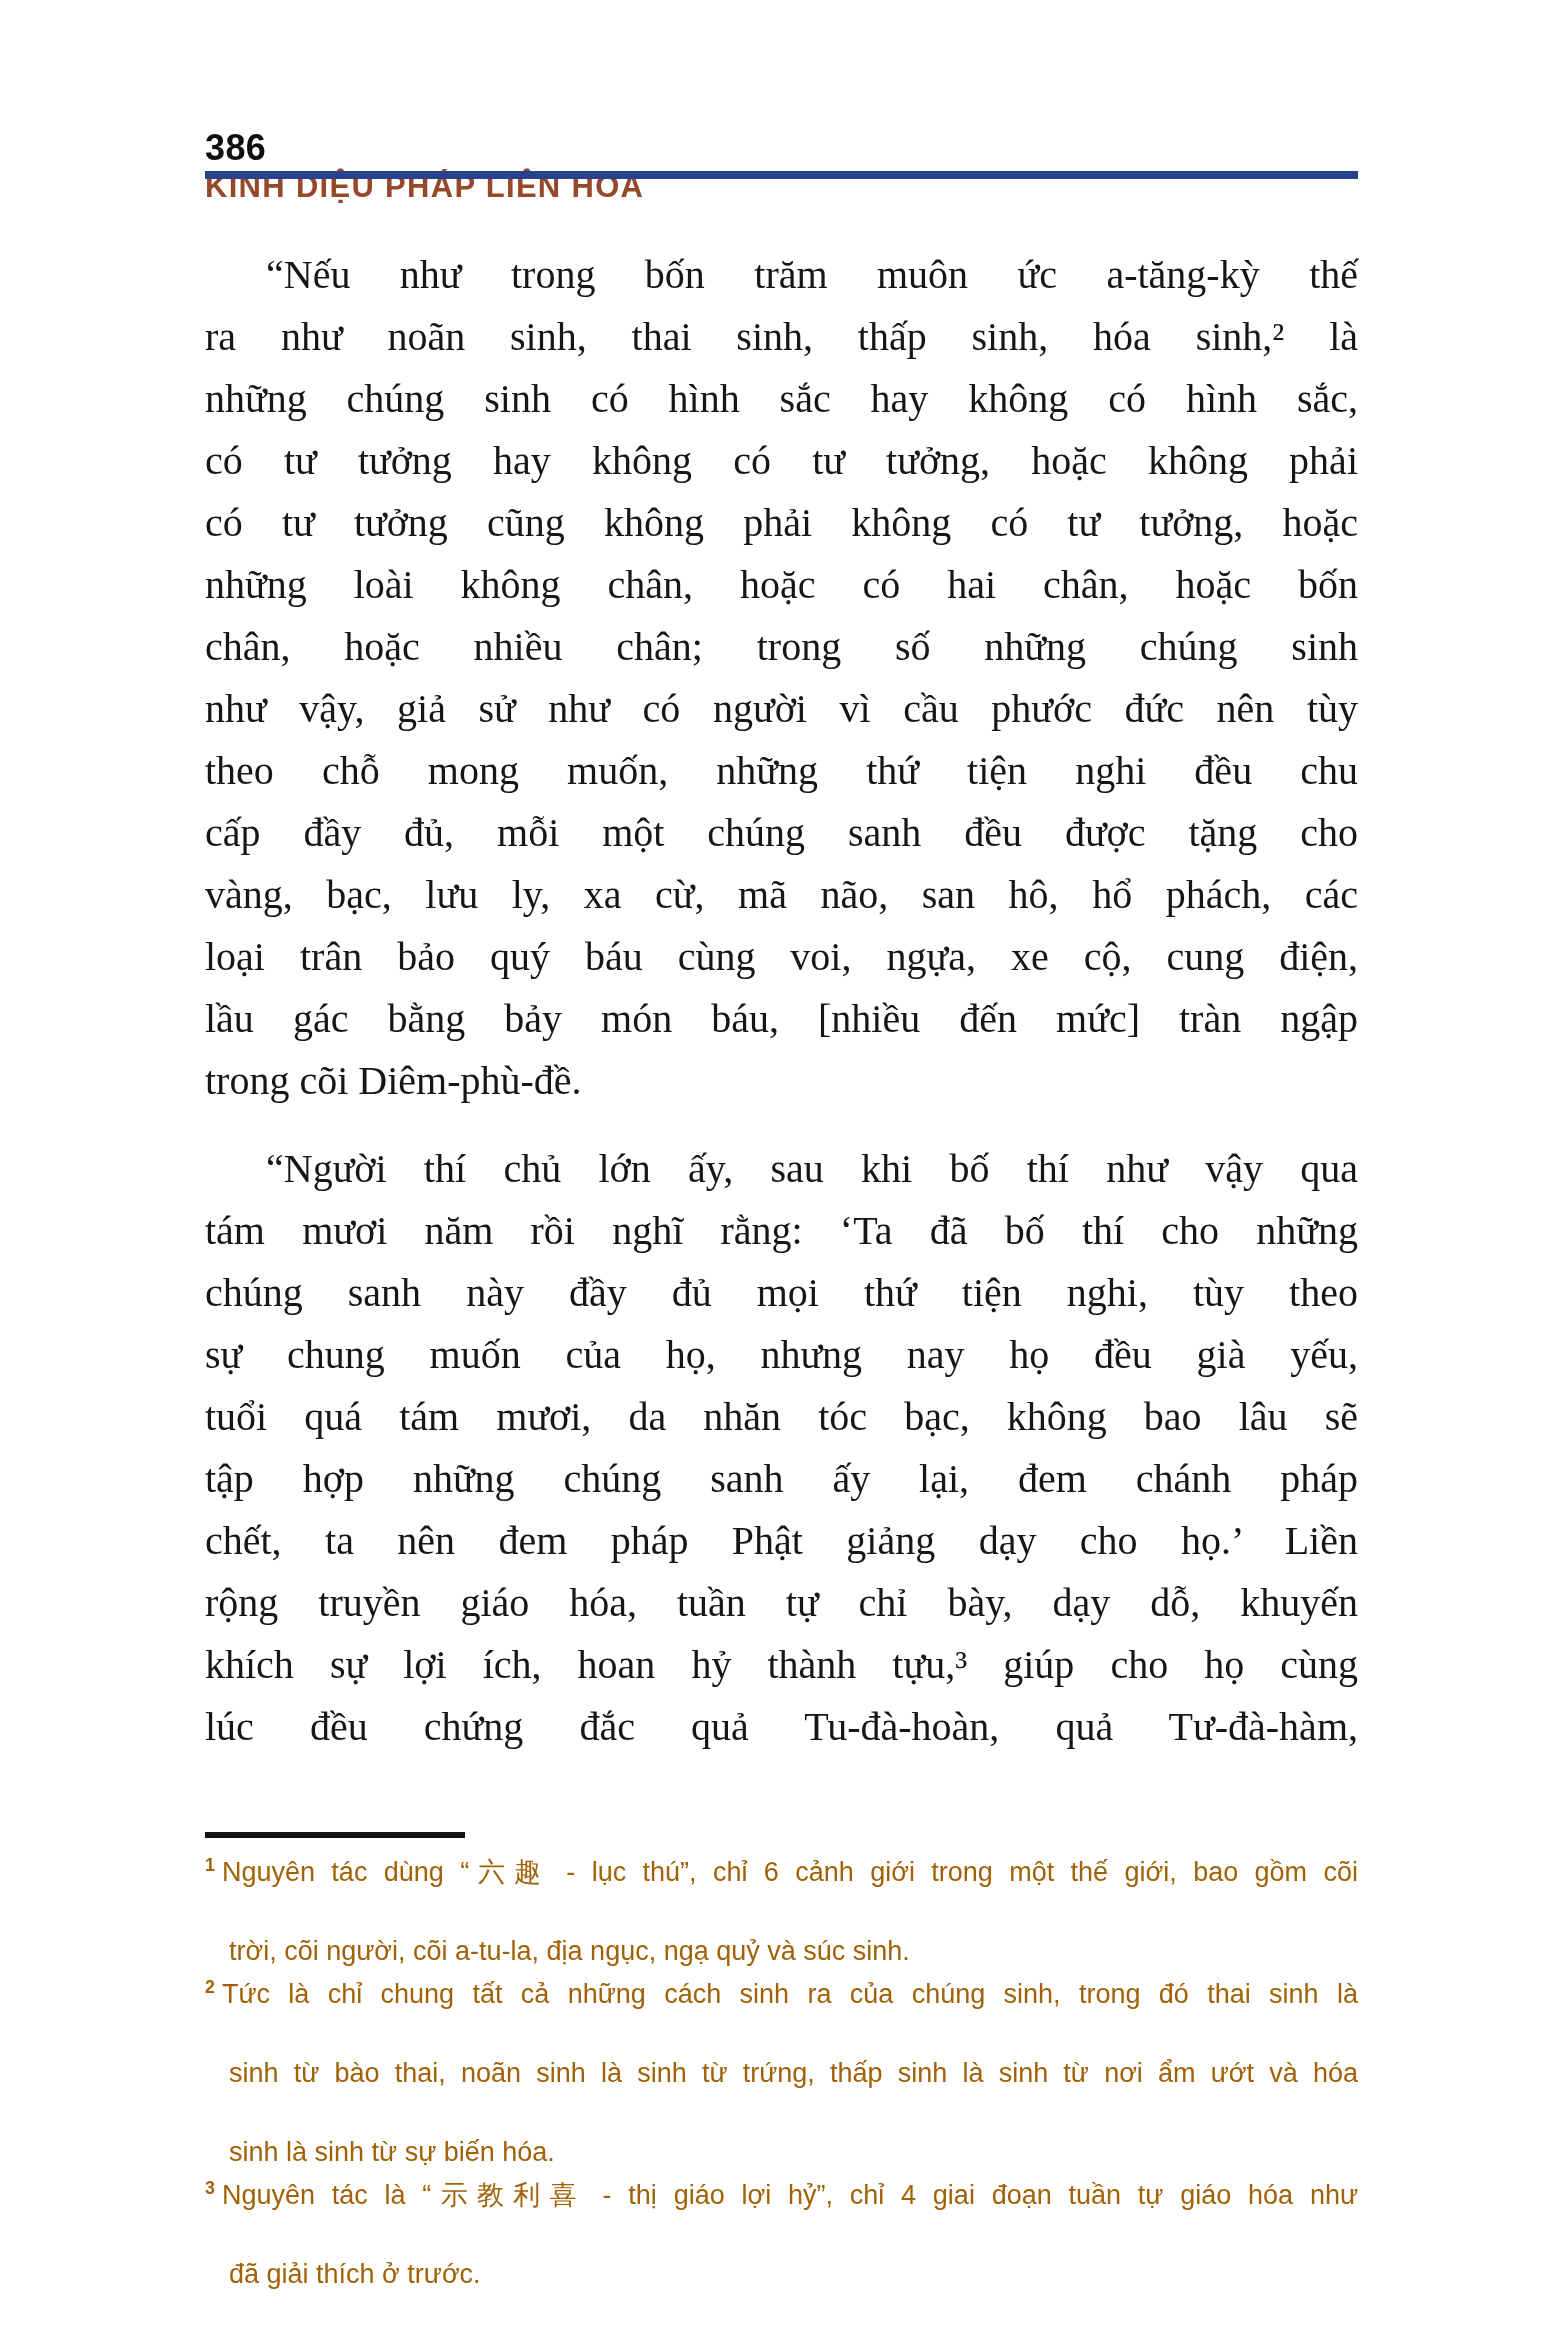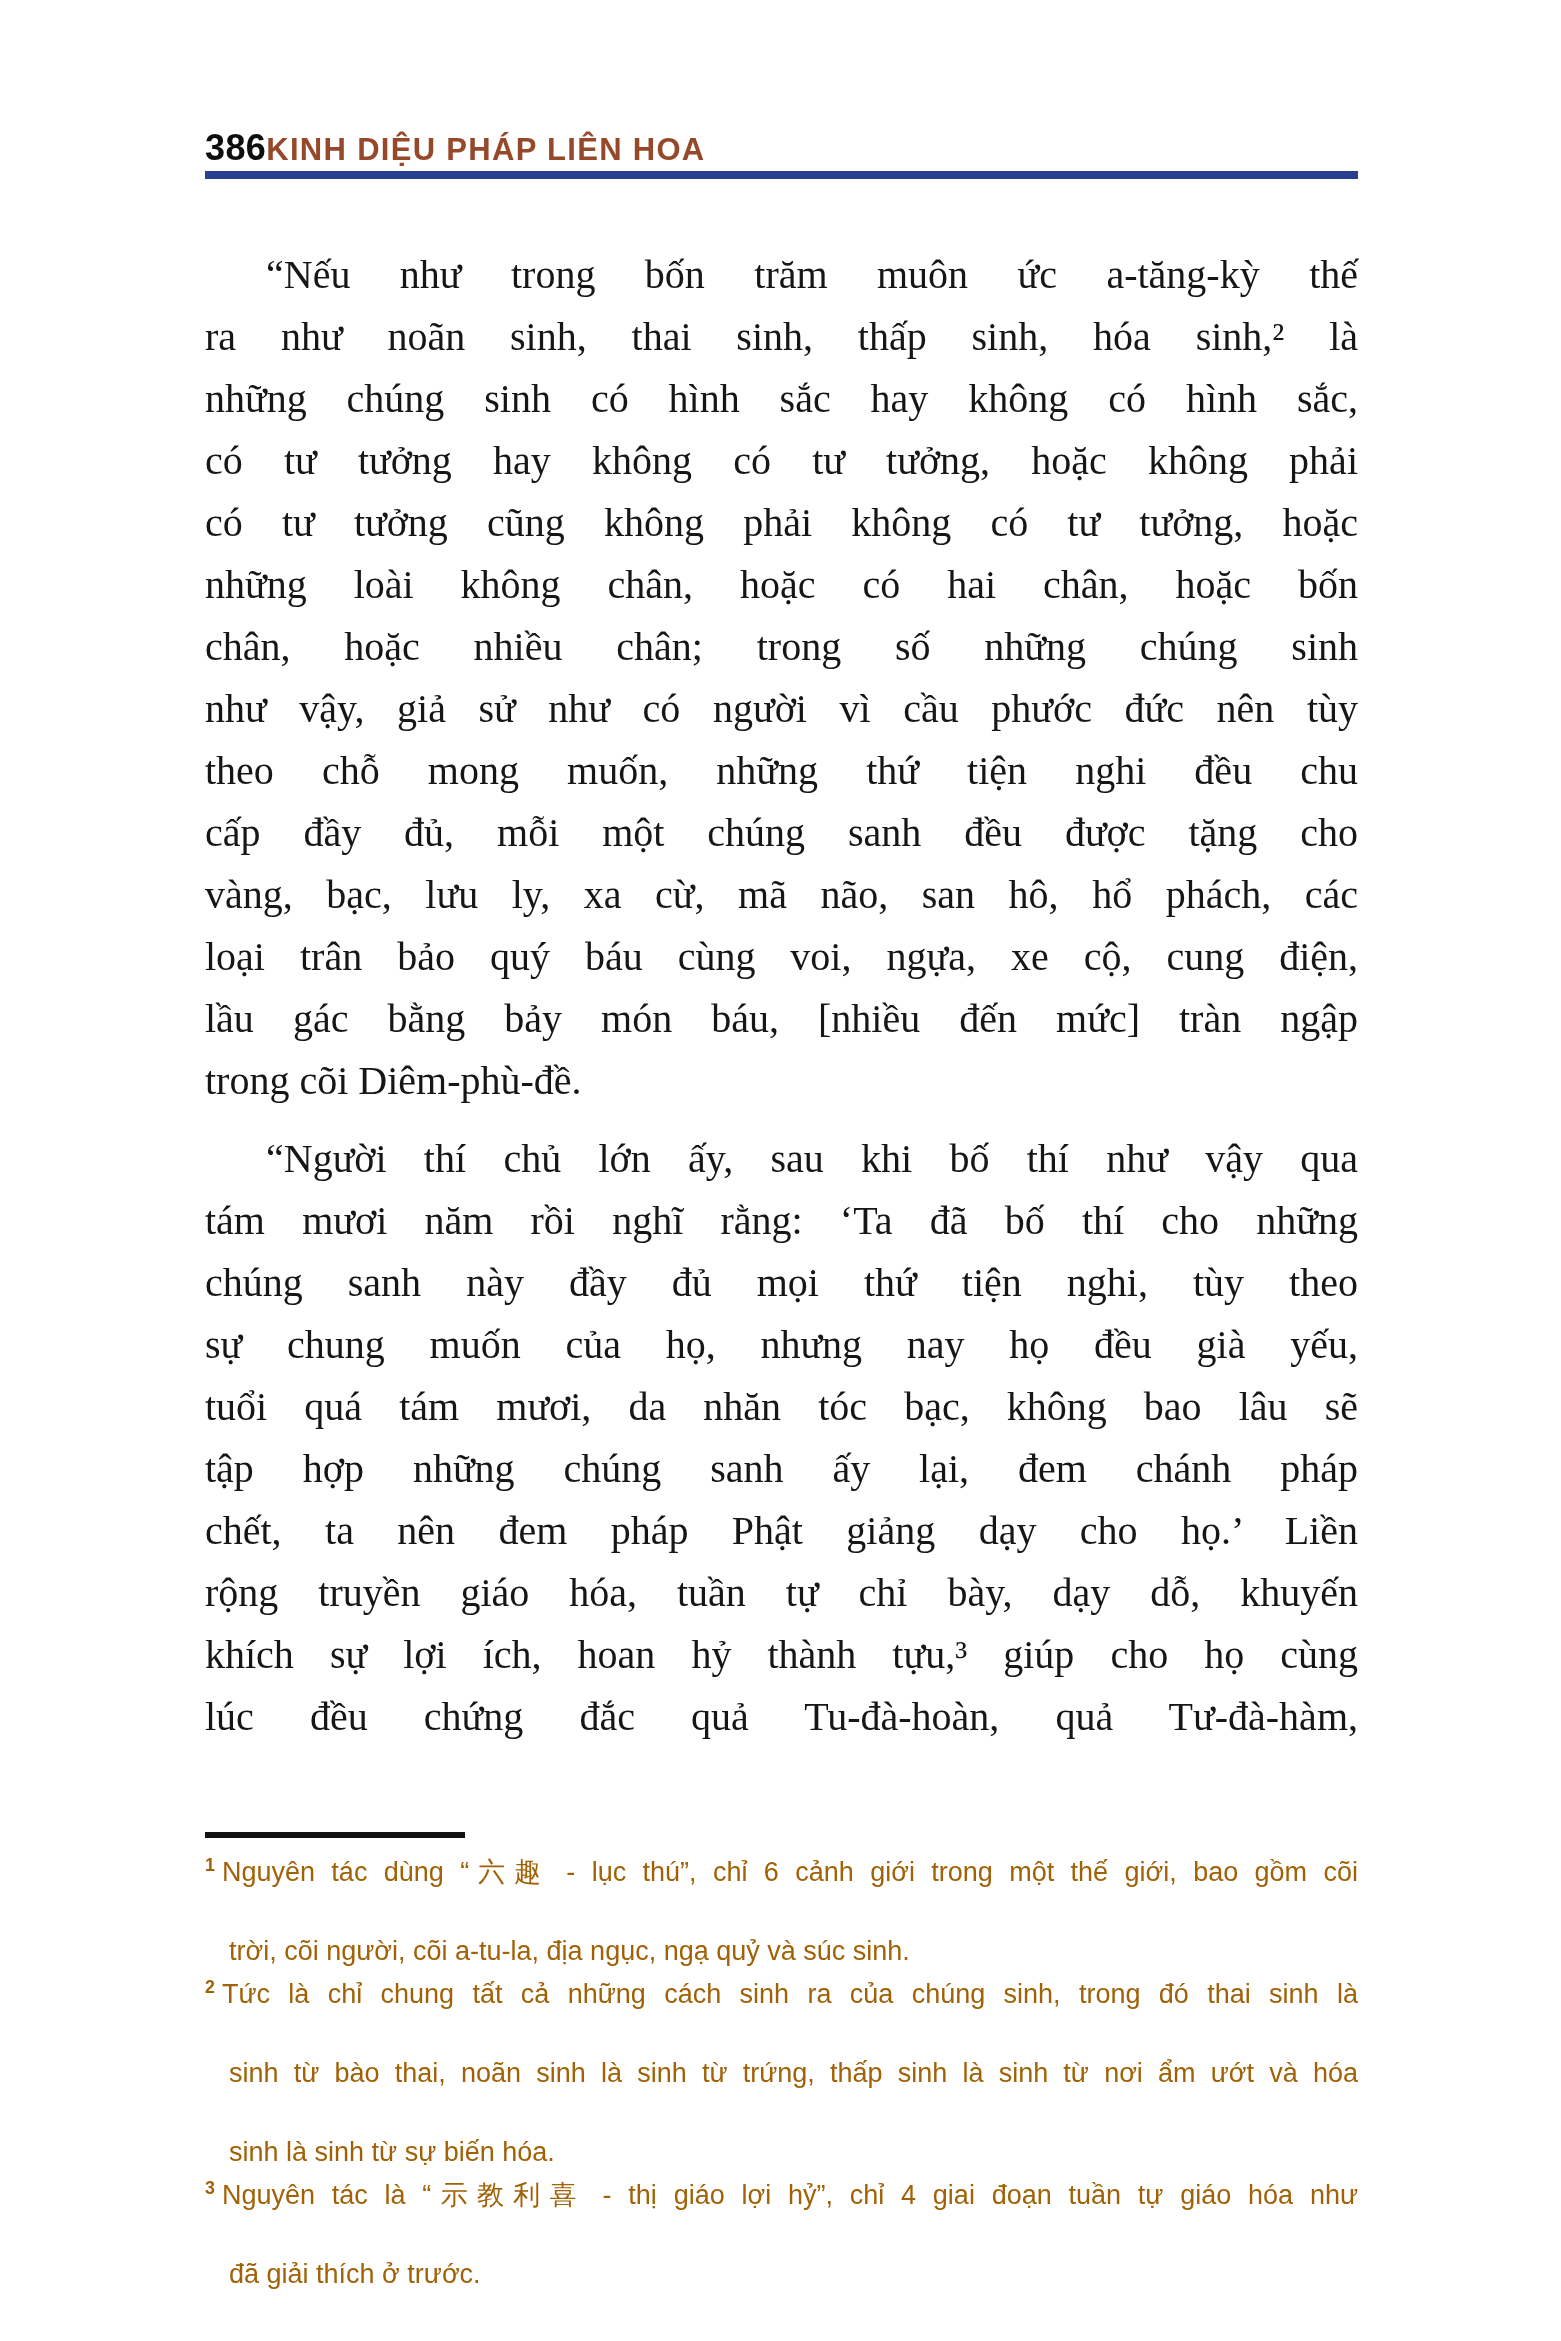--- a/index.html
+++ b/index.html
@@ -14,20 +14,21 @@
   }
   .page-header {
     position: absolute;
     left: 205px;
     width: 1153px;
     top: 127px;
     display: flex;
     align-items: baseline;
     font-family: "Liberation Sans", sans-serif;
     font-weight: bold;
+    flex-direction: column;
   }
   .page-number {
     font-size: 36px;
     color: #0e0e0e;
     letter-spacing: 0.4px;
   }
   .running-title {
     font-size: 31px;
     color: #96482a;
     letter-spacing: 1.3px;
@@ -48,21 +49,21 @@
     font-size: 40px;
     line-height: 62px;
     color: #161616;
   }
   .bline {
     text-align: justify;
     text-align-last: justify;
   }
   .bline.indent { padding-left: 61px; }
   .bline.last { text-align-last: left; }
-  .para-2 { margin-top: 16px; }
+  .para-2 { margin-top: 26px; }
 
   .fn-sep {
     position: absolute;
     left: 205px;
     top: 1832px;
     width: 260px;
     height: 6px;
     background: #121212;
   }
   .footnotes {

